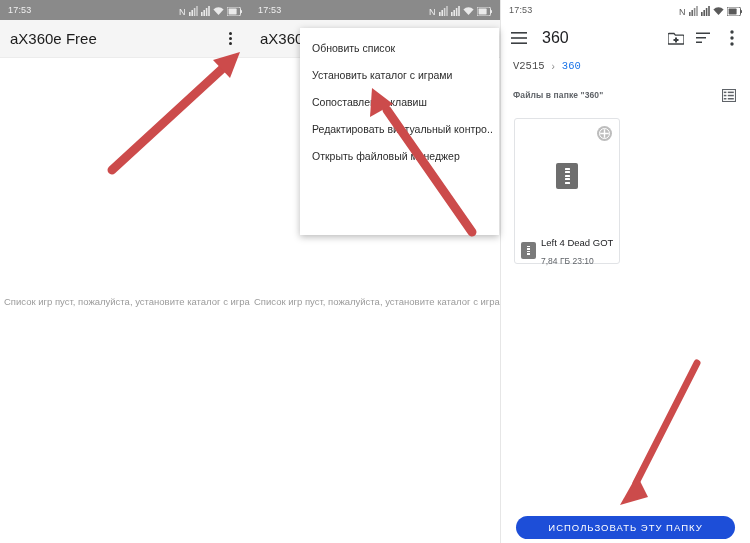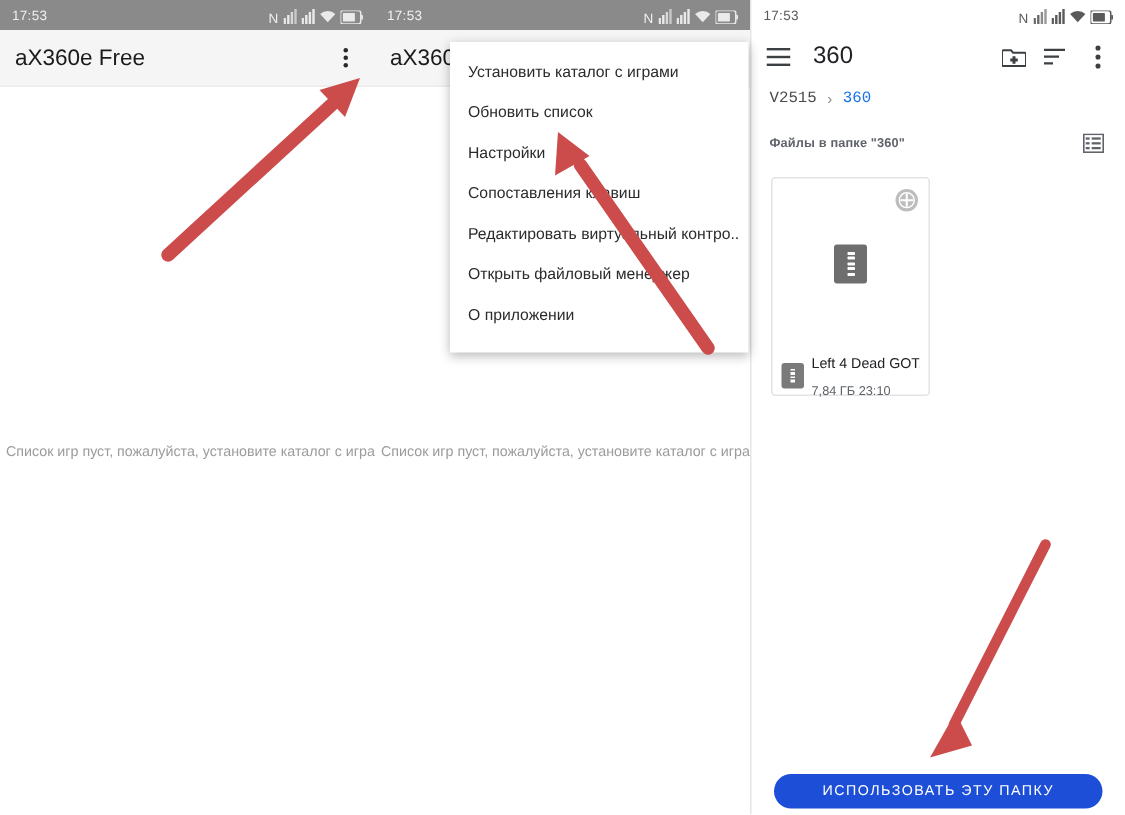--- a/index.html
+++ b/index.html
@@ -243,27 +243,25 @@
           </svg>
       </span>
     </div>
     <div class="appbar">
       <span class="appbar-title">aX360e</span>
     </div>
     <div class="empty-text">Список игр пуст, пожалуйста, установите каталог с играми</div>
   </div>
 
   <div id="dropdown">
+    <div class="menu-item">Обновить список</div>
     <div class="menu-item">Установить каталог с играми</div>
-    <div class="menu-item">Обновить список</div>
-    <div class="menu-item">Настройки</div>
     <div class="menu-item">Сопоставления клавиш</div>
     <div class="menu-item">Редактировать виртуальный контро..</div>
     <div class="menu-item">Открыть файловый менеджер</div>
-    <div class="menu-item">О приложении</div>
   </div>
 
   <div class="panel" id="panel-c">
     <div class="statusbar light">
       <span>17:53</span>
       <span class="sb-icons">
         <svg width="7" height="10" viewBox="0 0 7 10">
             <text x="0" y="9" font-size="9" font-family="Liberation Sans" fill="#5a5a5a">N</text>
           </svg>
         <svg width="9" height="10" viewBox="0 0 9 10">

